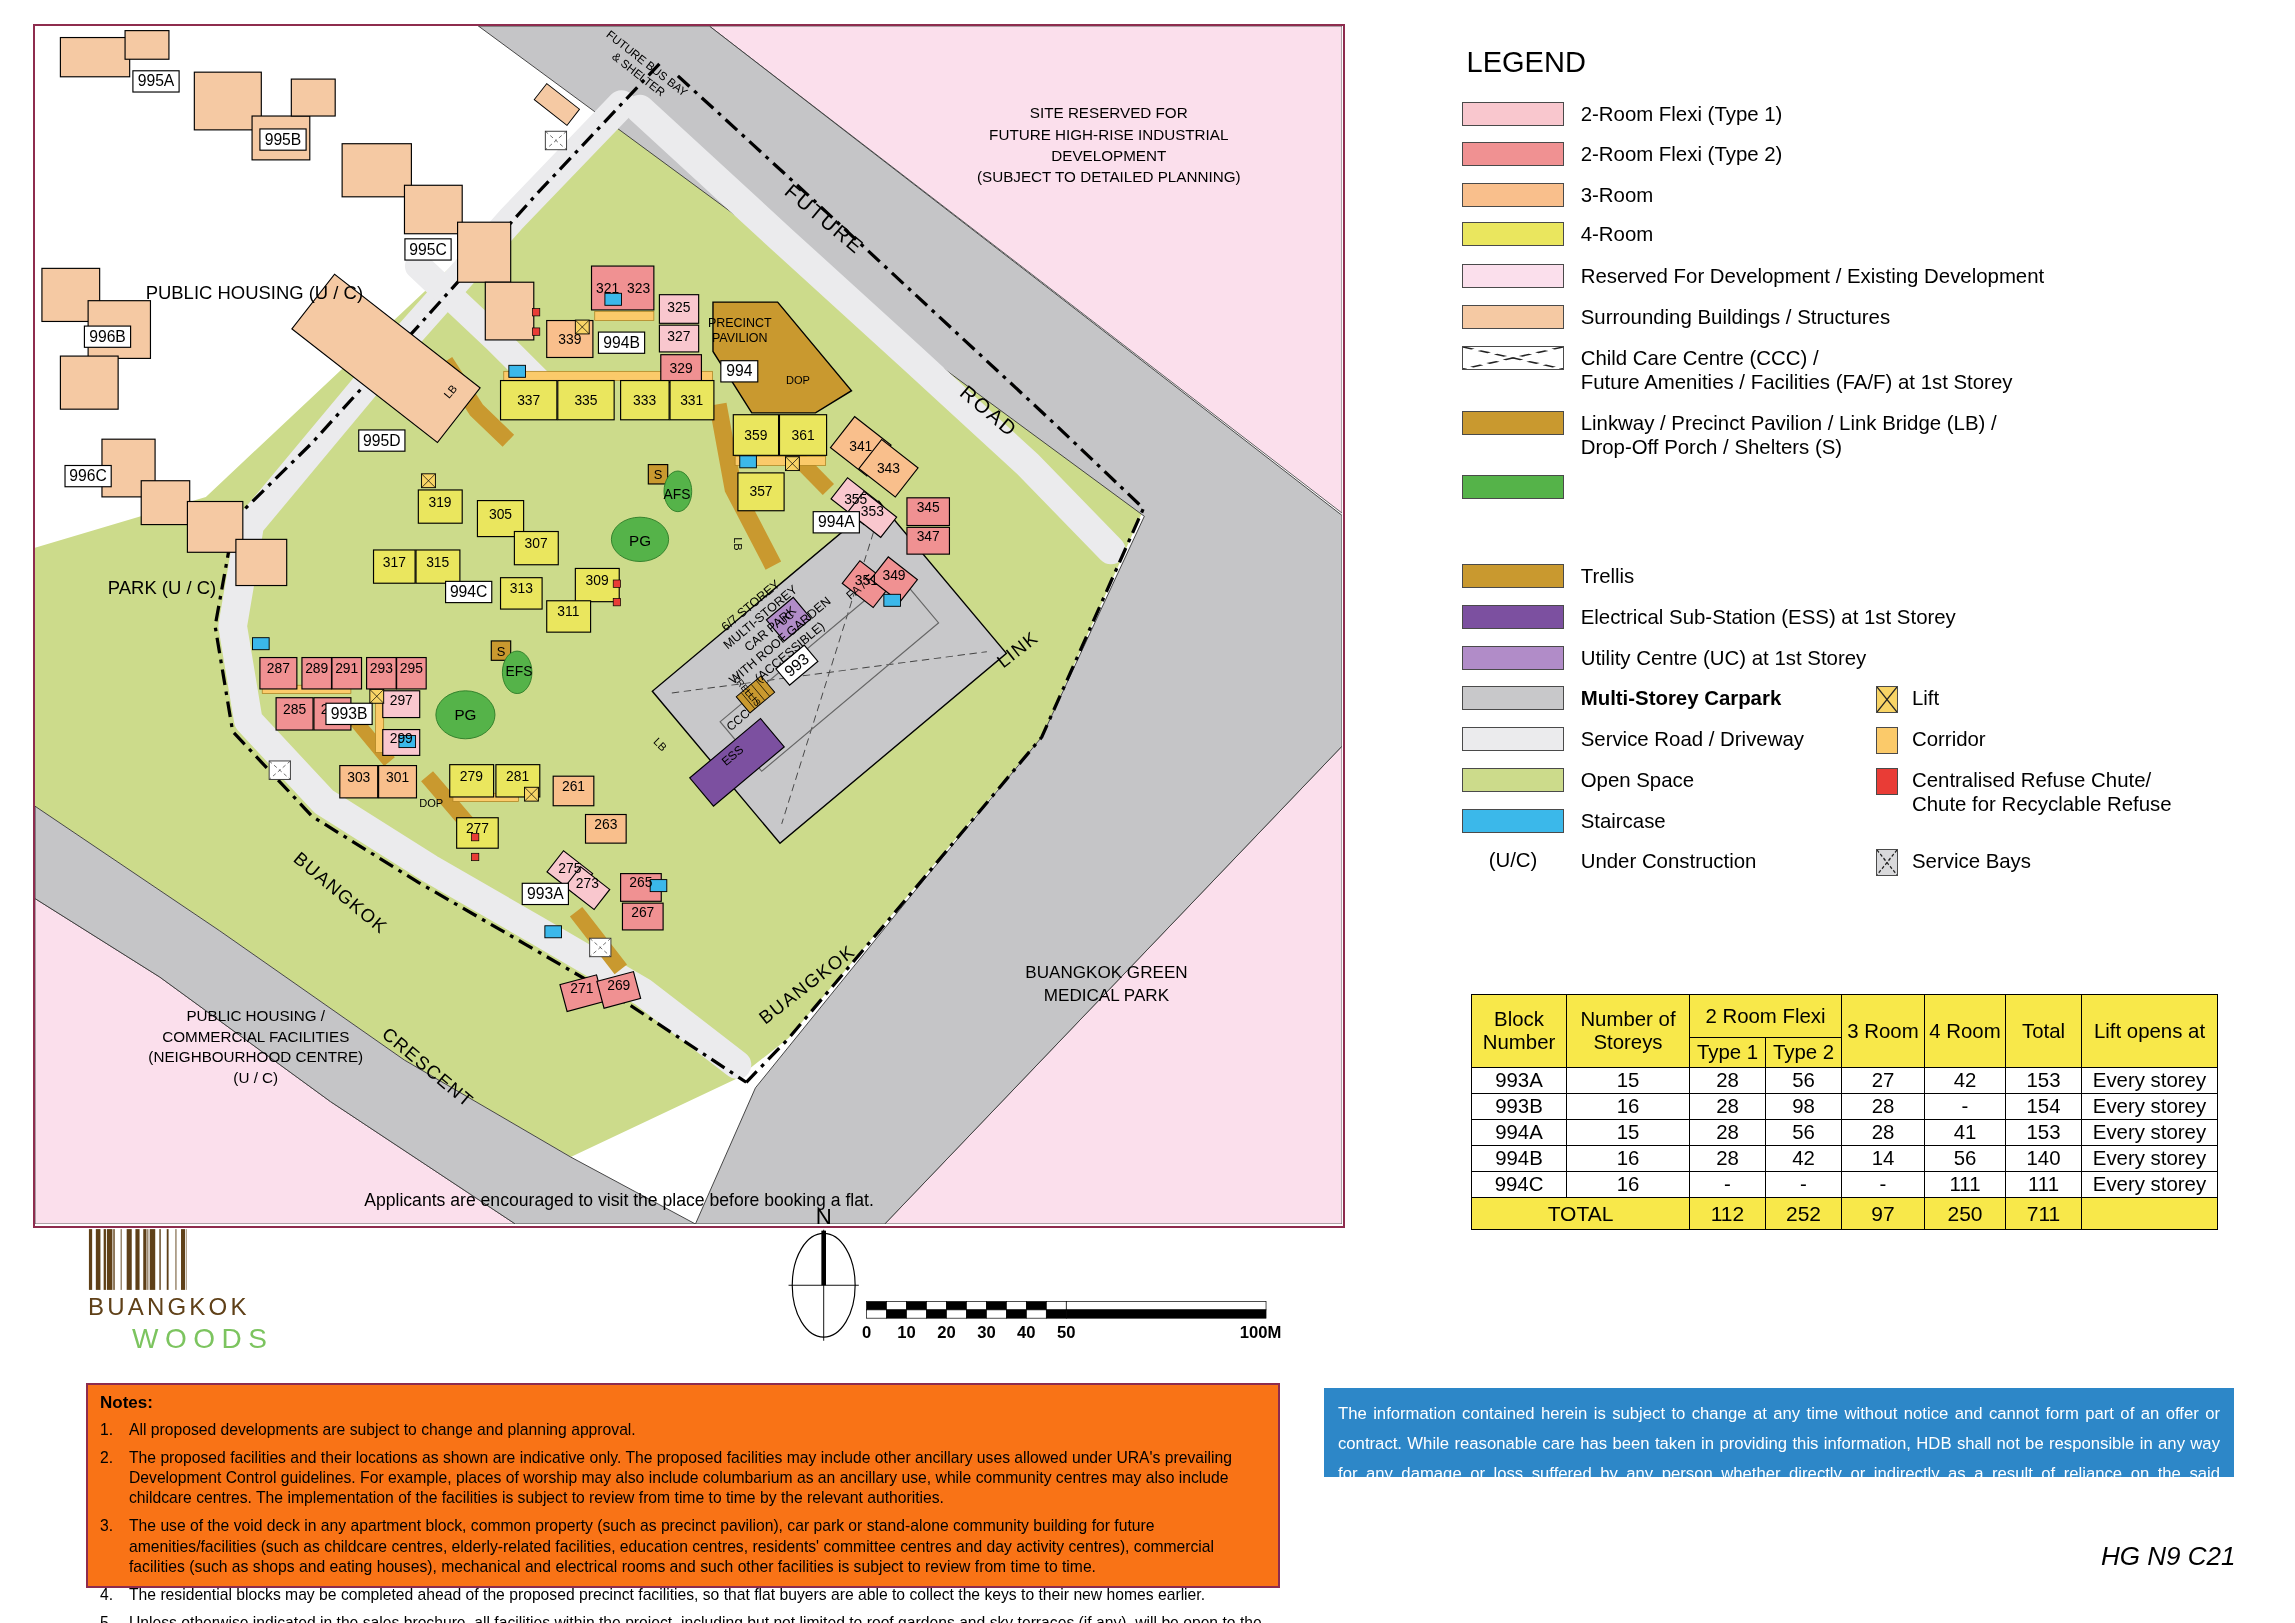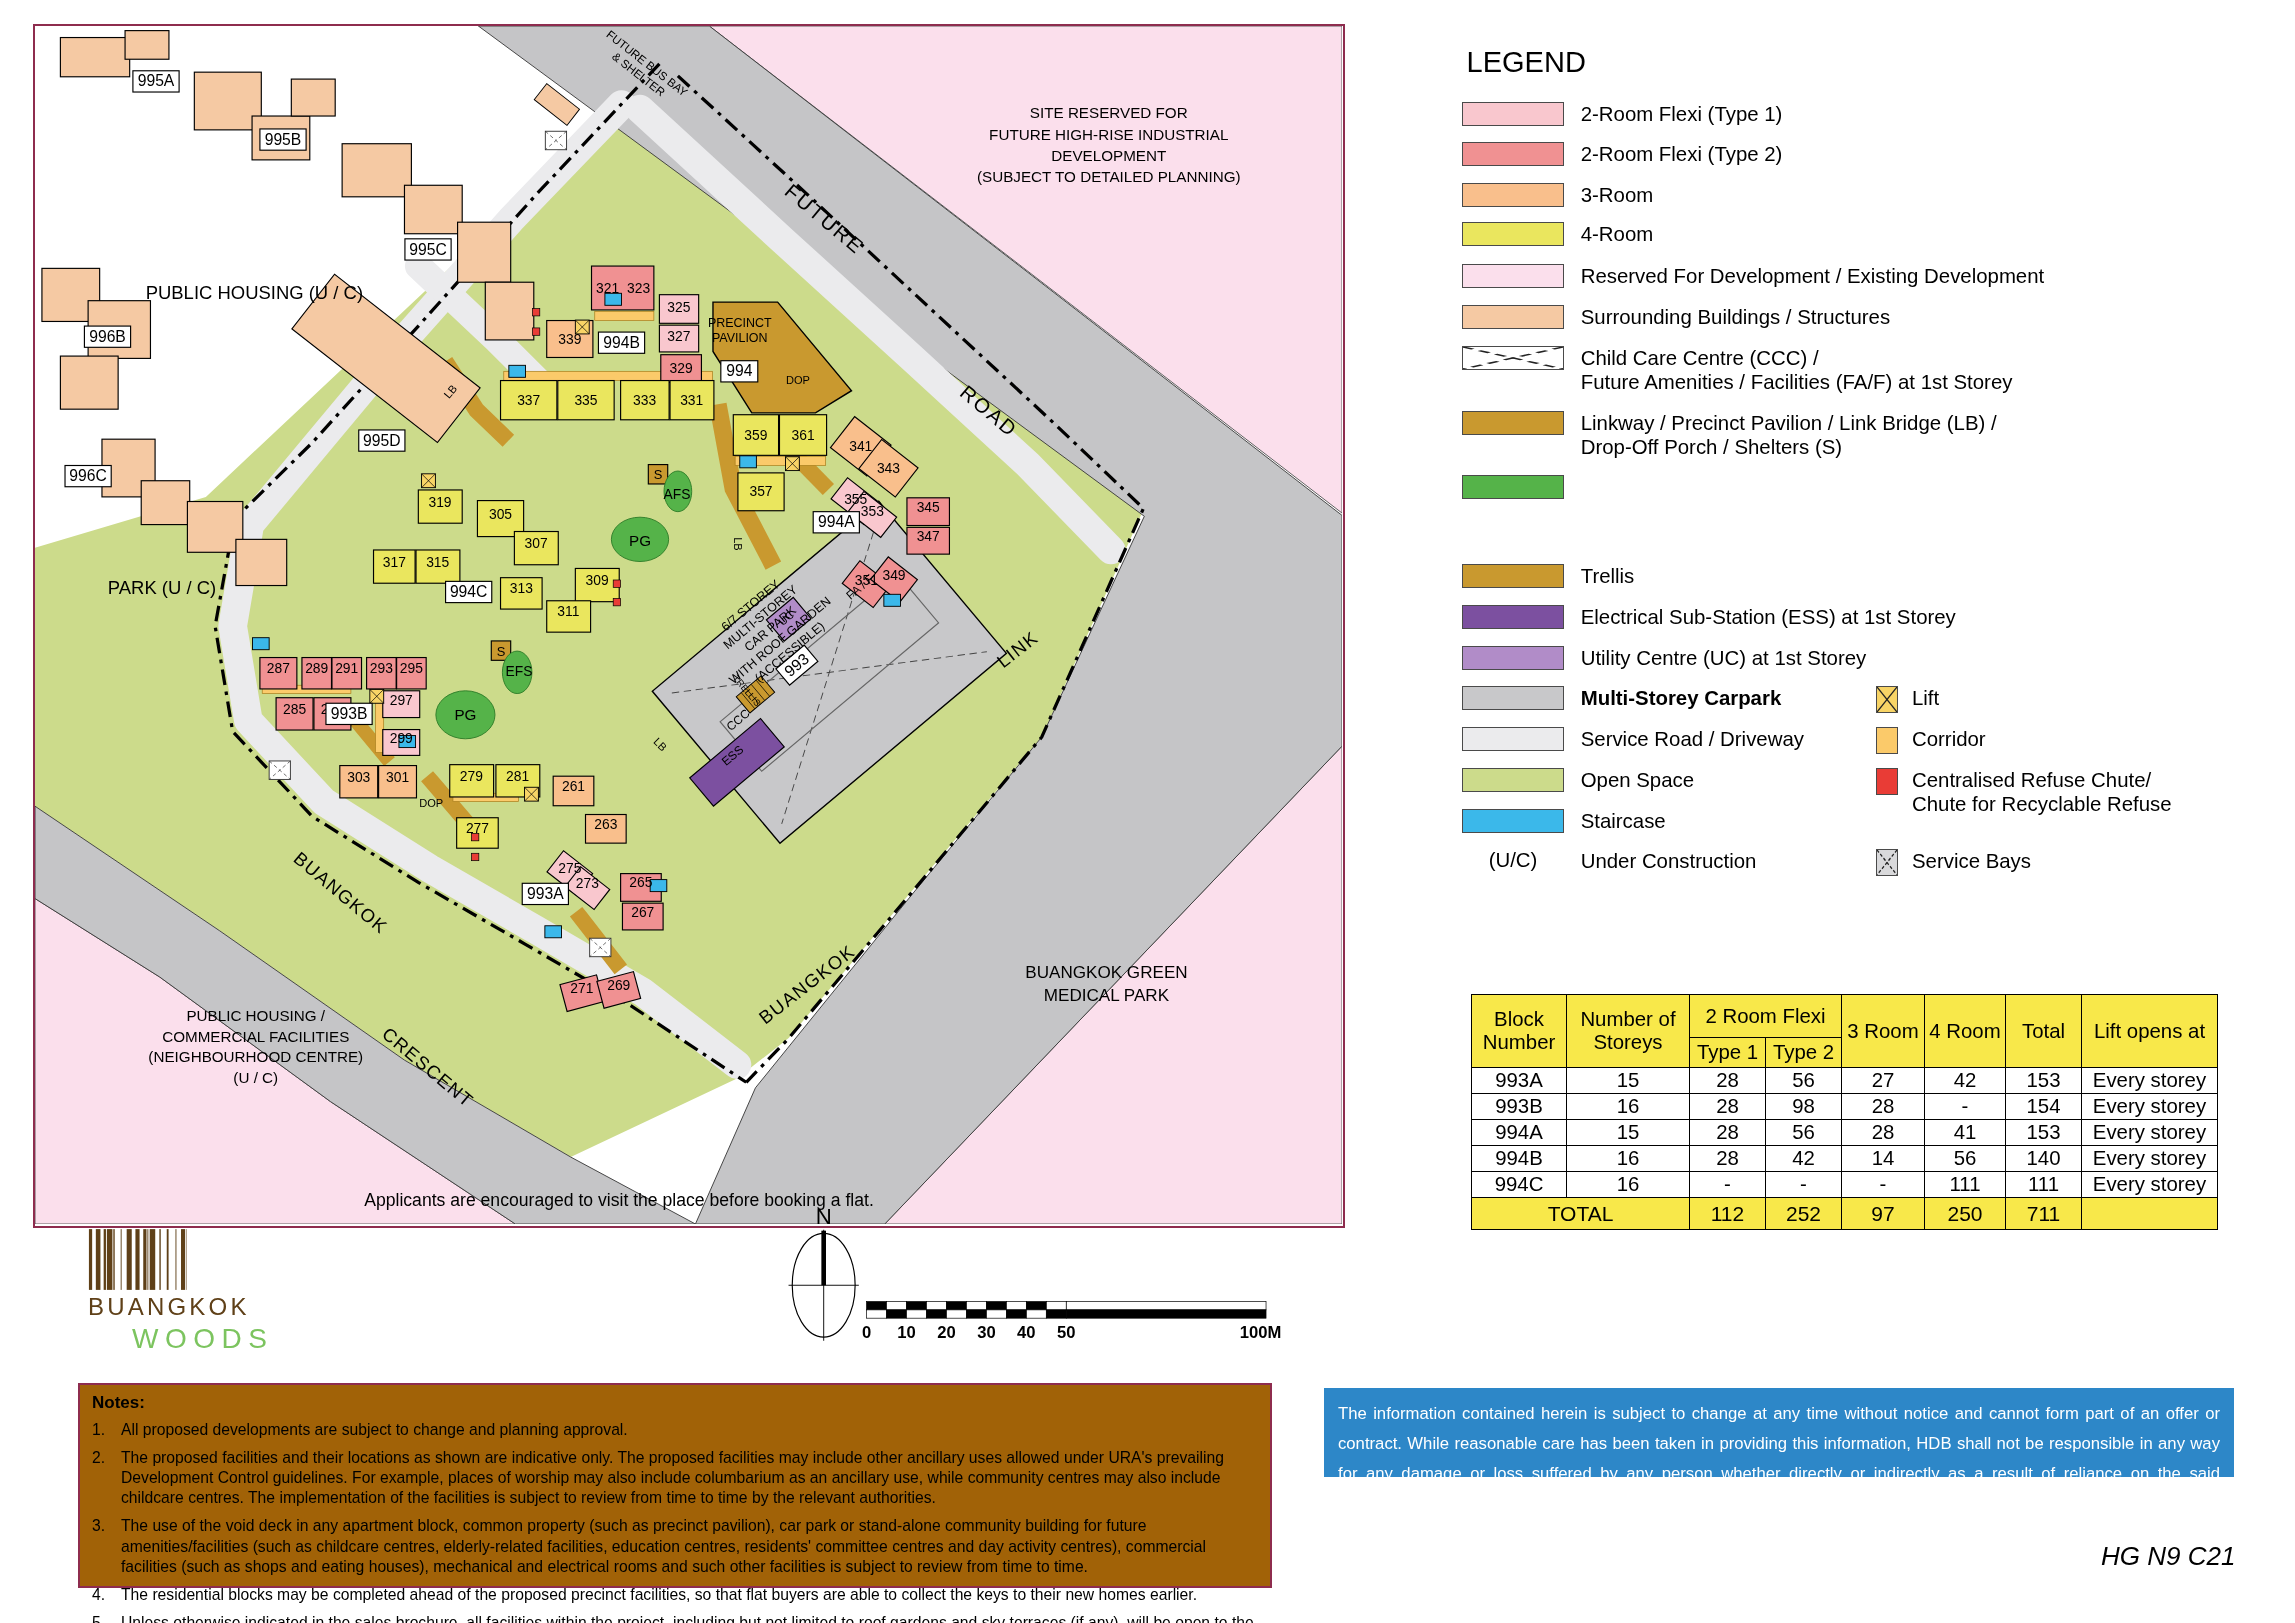--- a/index.html
+++ b/index.html
@@ -19,21 +19,21 @@
   .prefix{width:102px;flex:0 0 auto;margin-right:16.7px;font-size:20.4px;text-align:center;}
   
   .blk-table{position:absolute;left:1471px;top:994px;border-collapse:collapse;}
   .blk-table td,.blk-table th{border:1.4px solid #000;text-align:center;vertical-align:middle;font-weight:normal;font-size:20.4px;padding:0 2.8px;box-sizing:border-box;}
   .blk-table .hdr{background:#f8e84a;}
   .blk-table .h1{height:43px;}
   .blk-table .h2{height:30px;}
   .blk-table .drow td{height:26px;background:#fff;font-size:20.4px;}
   .blk-table .trow td{height:32px;background:#f8e84a;font-size:21px;}
   
-  .notes{position:absolute;left:78px;top:1383px;width:1194px;height:205px;border:2.3px solid #8e2c4e;box-sizing:border-box;background:#a16207;padding:8.3px 12px;}
+  .notes{position:absolute;left:86px;top:1383px;width:1194px;height:205px;border:2.3px solid #8e2c4e;box-sizing:border-box;background:#f97316;padding:8.3px 12px;}
   .notes-title{font-size:17px;font-weight:bold;margin-bottom:6.5px;}
   .note-item{display:flex;margin-bottom:7.4px;}
   .note-item .num{flex:0 0 29px;font-size:15.7px;line-height:20.4px;}
   .note-item .txt{font-size:15.7px;line-height:20.4px;text-align:left;}
   
   .disclaimer{position:absolute;left:1324px;top:1388px;width:910px;height:89px;background:#2d87c8;box-sizing:border-box;padding:11px 14px;}
   .disclaimer .txt{color:#fff;font-size:16.7px;line-height:30px;text-align:justify;}
   .applicants{position:absolute;left:35px;top:1190px;width:1168px;text-align:center;font-size:17.6px;color:#000;}
   .planref{position:absolute;left:2101px;top:1541px;font-size:26px;font-style:italic;color:#000;}
   

